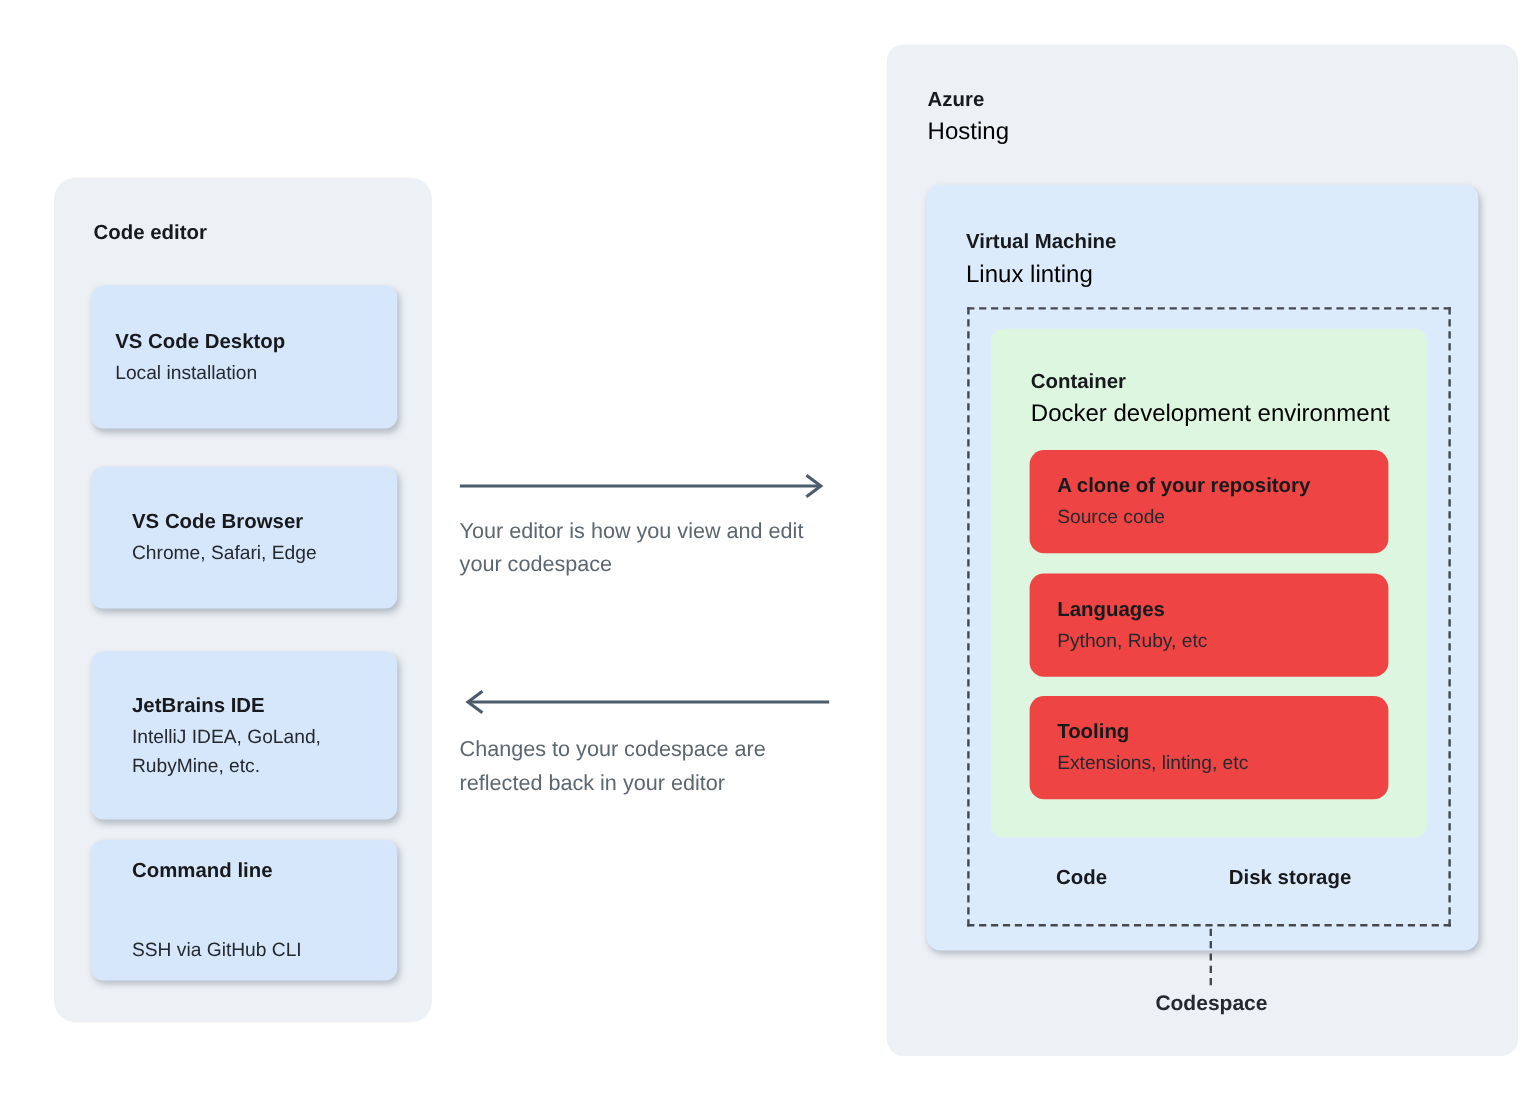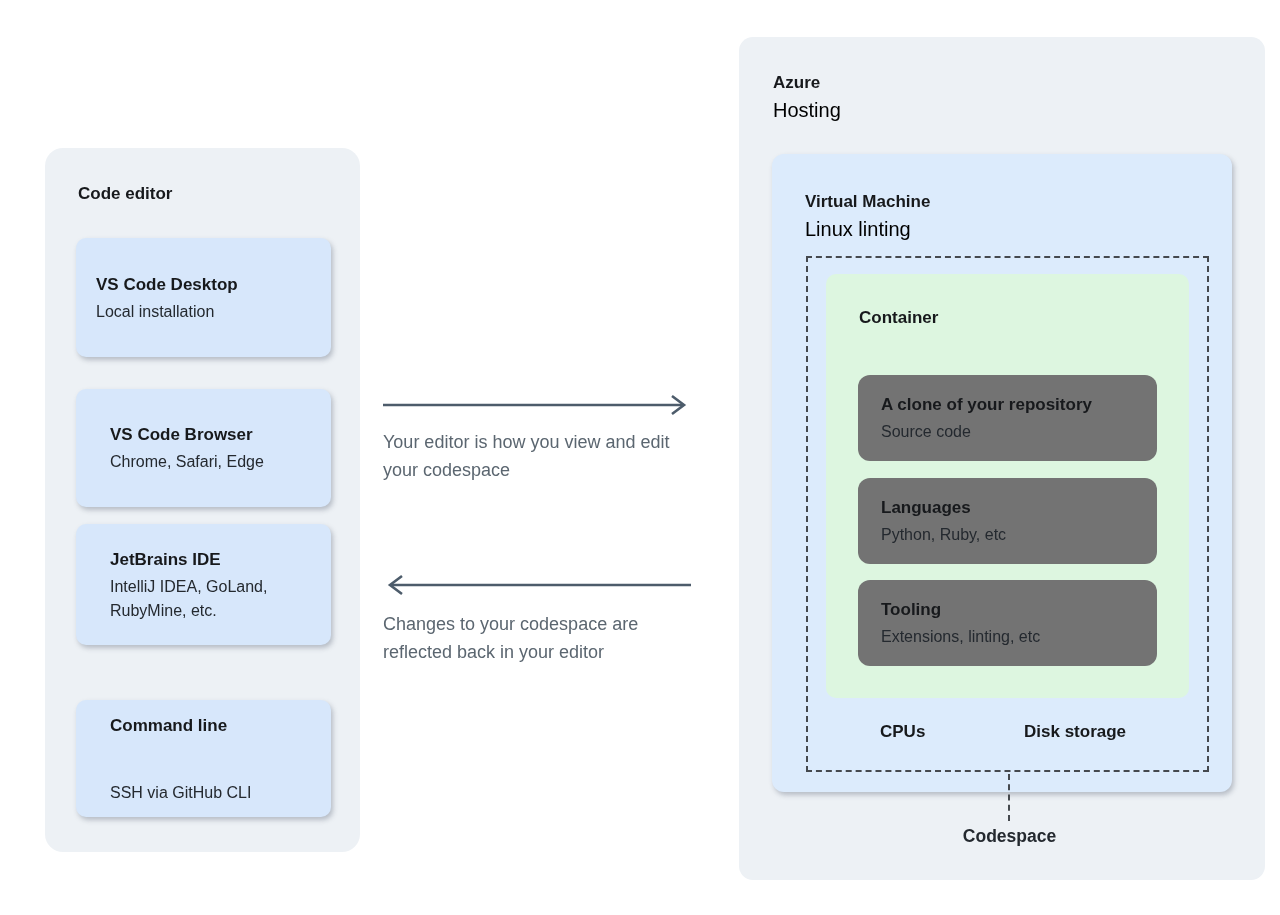--- a/index.html
+++ b/index.html
@@ -96,21 +96,21 @@
     width: 363px;
     height: 424px;
     background: #ddf6e0;
     border-radius: 10px;
   }
   .orange-card {
     position: absolute;
     left: 32px;
     width: 299px;
     height: 86px;
-    background: #737373;
+    background: #ef4444;
     border-radius: 12px;
     display: flex;
     flex-direction: column;
     justify-content: center;
     padding: 6px 8px 6px 23px;
   }
   .resource-label {
     position: absolute;
     top: 464px;
     font-size: 17px;
@@ -147,21 +147,21 @@
     <div class="card" style="top:90px; height:119px;padding-left:20px;">
       <div class="card-title">VS Code Desktop</div>
       <div class="card-sub">Local installation</div>
     </div>
 
     <div class="card" style="top:241px; height:118px;">
       <div class="card-title">VS Code Browser</div>
       <div class="card-sub">Chrome, Safari, Edge</div>
     </div>
 
-    <div class="card" style="top:376px; height:121px;">
+    <div class="card" style="top:395px; height:140px;">
       <div class="card-title">JetBrains IDE</div>
       <div class="card-sub">IntelliJ IDEA, GoLand, RubyMine, etc.</div>
     </div>
 
     <div class="card" style="top:552px; height:117px;gap:40px;">
       <div class="card-title">Command line</div>
       <div class="card-sub">SSH via GitHub CLI</div>
     </div>
   </div>
 
@@ -182,38 +182,39 @@
     <div class="group-sub" style="left:34px; top:61px;">Hosting</div>
 
     <div class="vm-box">
       <div class="group-title" style="left:33px; top:36px;">Virtual Machine</div>
       <div class="group-sub" style="left:33px; top:63px;">Linux linting</div>
 
       <div class="dashed-box">
 
         <div class="container-box">
           <div class="group-title" style="left:33px; top:32px;">Container</div>
+          <div class="group-sub" style="left:33px; top:59px;">Docker development environment</div>
 
           <div class="orange-card" style="top:101px;">
             <div class="card-title">A clone of your repository</div>
             <div class="card-sub">Source code</div>
           </div>
 
           <div class="orange-card" style="top:204px;">
             <div class="card-title">Languages</div>
             <div class="card-sub">Python, Ruby, etc</div>
           </div>
 
           <div class="orange-card" style="top:306px;">
             <div class="card-title">Tooling</div>
             <div class="card-sub">Extensions, linting, etc</div>
           </div>
         </div>
 
-        <div class="resource-label" style="left:72px;">CPUs</div>
+        <div class="resource-label" style="left:72px;">Code</div>
         <div class="resource-label" style="left:216px;">Disk storage</div>
       </div>
     </div>
 
     <div class="connector"></div>
     <div class="codespace-label">Codespace</div>
   </div>
 
 </div>
 

